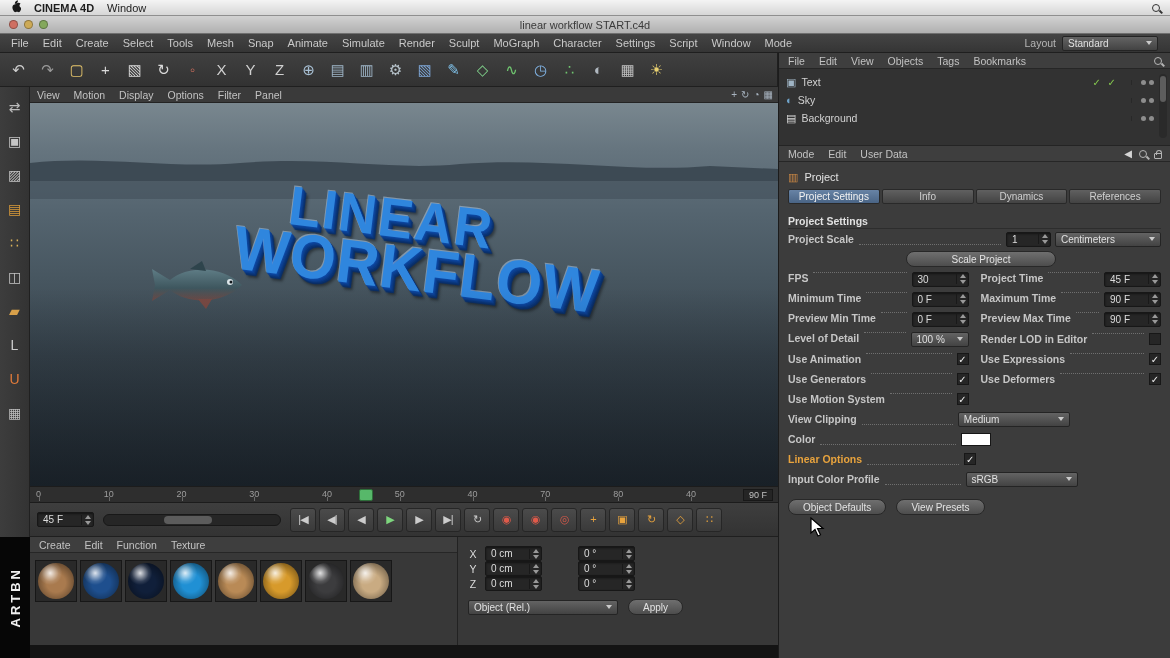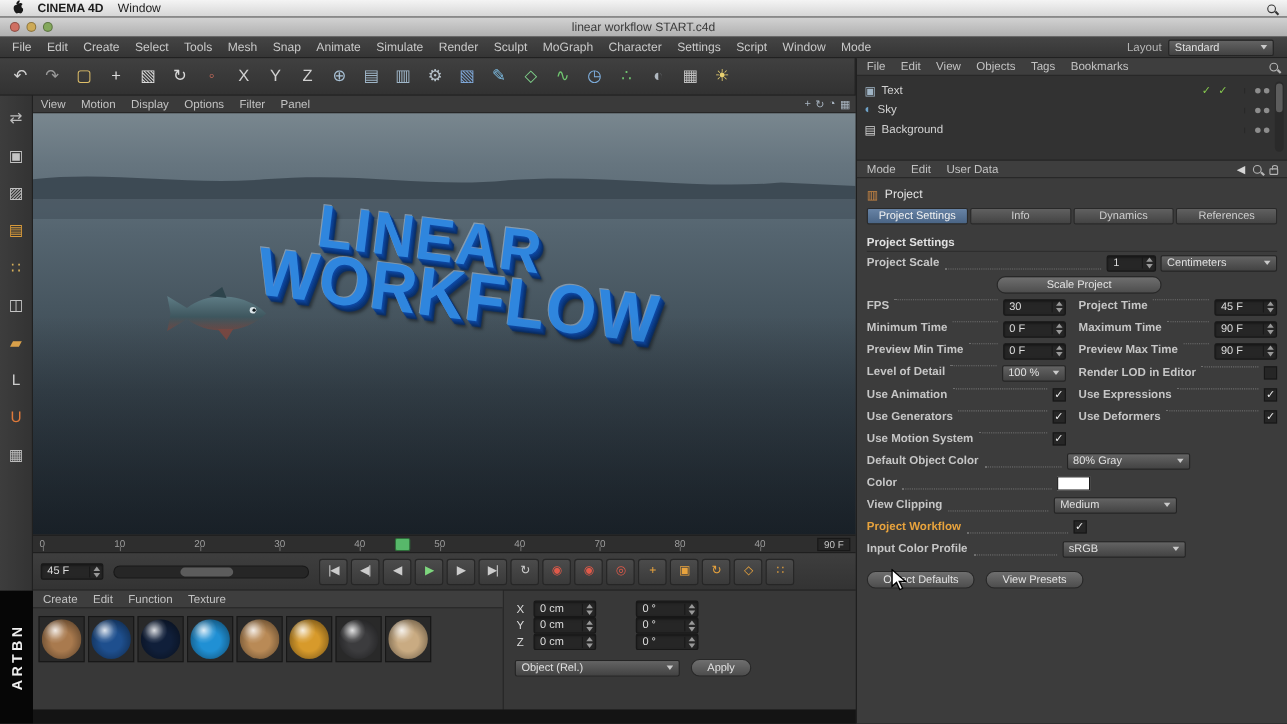--- a/index.html
+++ b/index.html
@@ -747,47 +747,38 @@
       <div class="arow two">
         <span class="col">
           <span class="lbl">Use Motion System</span>
           <span class="leader"></span>
           <span class="chk">✓</span>
         </span>
         <span class="col"></span>
       </div>
 
       <div class="arow">
-        <span class="lbl">Default Object Color</span>
-        <span class="leader" style="max-width:70px"></span>
-        <span class="dd" style="width:112px">
-            <span>80% Gray</span>
-            <i class="da"></i>
-          </span>
-        <span style="flex:1"></span>
-      </div>
-      <div class="arow">
-        <span class="lbl">Color</span>
-        <span class="leader" style="max-width:136px"></span>
-        <span class="swatch" style="background-color: rgb(255, 255, 255);"></span>
-        <span style="flex:1"></span>
-      </div>
-
-      <div class="arow">
         <span class="lbl">View Clipping</span>
         <span class="leader" style="max-width:102px"></span>
         <span class="dd" style="width:112px">
             <span>Medium</span>
             <i class="da"></i>
           </span>
         <span style="flex:1"></span>
       </div>
 
       <div class="arow">
-        <span class="lbl" style="color: rgb(232, 163, 61);">Project Workflow</span>
+        <span class="lbl">Color</span>
+        <span class="leader" style="max-width:136px"></span>
+        <span class="swatch" style="background-color: rgb(255, 255, 255);"></span>
+        <span style="flex:1"></span>
+      </div>
+
+      <div class="arow">
+        <span class="lbl" style="color: rgb(232, 163, 61);">Linear Options</span>
         <span class="leader" style="max-width:92px"></span>
         <span class="chk">✓</span>
         <span style="flex:1"></span>
       </div>
 
       <div class="arow">
         <span class="lbl">Input Color Profile</span>
         <span class="leader" style="max-width:76px"></span>
         <span class="dd" style="width:112px">
             <span>sRGB</span>

